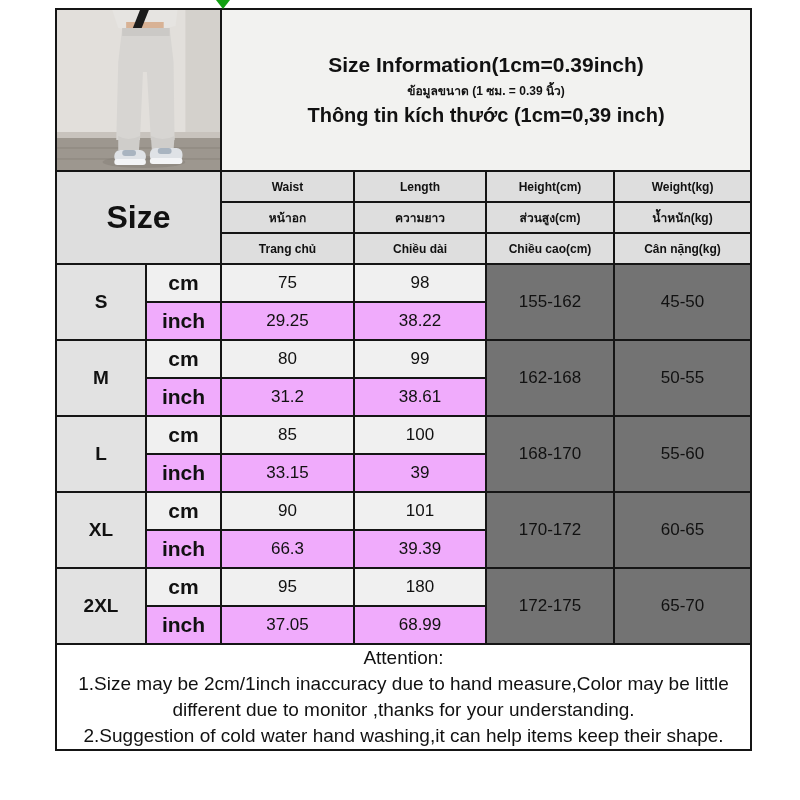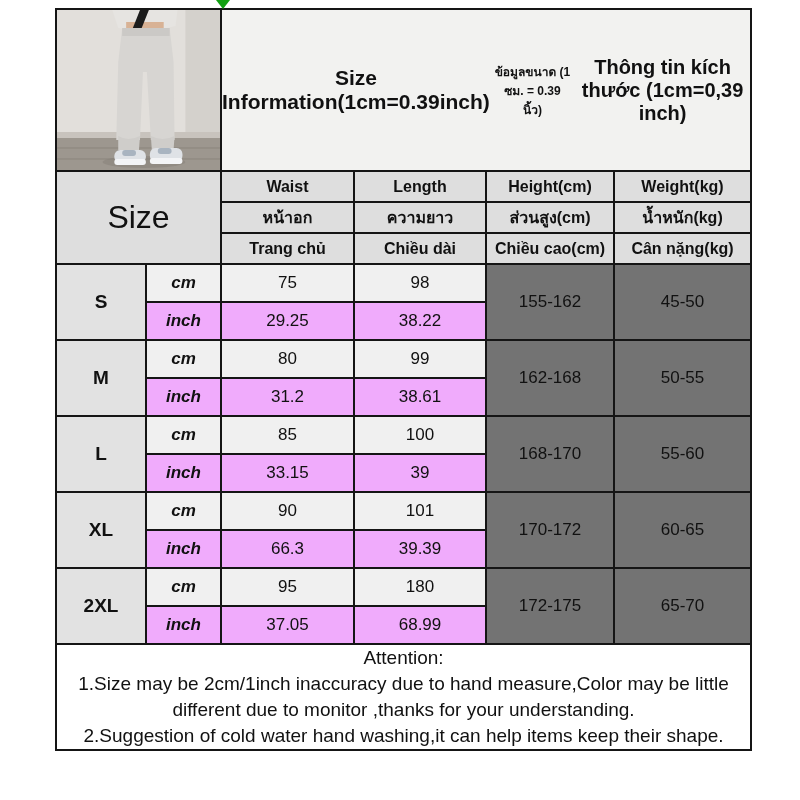--- a/index.html
+++ b/index.html
@@ -26,29 +26,29 @@
   }
   .r-photo{height:160px;}
   .r-head{height:31px;}
   .r-cm,.r-inch{height:38px;}
   .r-attn{height:105px;}
 
   .photo-cell{padding:0;background:#e5e2de;}
   .photo-wrap{width:100%;height:160px;display:block;}
 
   .title-cell{background:#f2f2f0;}
-  .title-box{display:flex;flex-direction:row;justify-content:center;align-items:center;height:100%;gap:4px;}
+  .title-box{display:flex;flex-direction:column;justify-content:center;align-items:center;height:100%;gap:4px;}
   .title-en{font-size:21px;font-weight:bold;}
   .title-th{font-size:12px;font-weight:bold;}
   .title-vi{font-size:20px;font-weight:bold;}
 
-  .size-head{background:#dedede;font-size:32px;font-weight:normal;}
-  .head-cell{background:#dedede;font-weight:bold;font-size:16px;}
+  .size-head{background:#dedede;font-size:32px;font-weight:bold;}
+  .head-cell{background:#dedede;font-weight:bold;font-size:12px;}
   .size-cell{background:#e2e2e2;font-weight:bold;font-size:19px;}
-  .unit-cell{font-weight:bold;font-size:17px;font-style:italic;}
+  .unit-cell{font-weight:bold;font-size:21px;}
   .val{font-size:17px;}
   .bg-cm{background:#f0f0f0;}
   .bg-inch{background:#f0abfc;}
   .merged{background:#737373;font-size:17px;}
 
   .attn-cell{
     text-align:left;vertical-align:top;
     background:#ffffff;
     font-size:19px;line-height:26px;
     padding:3px 4px;

